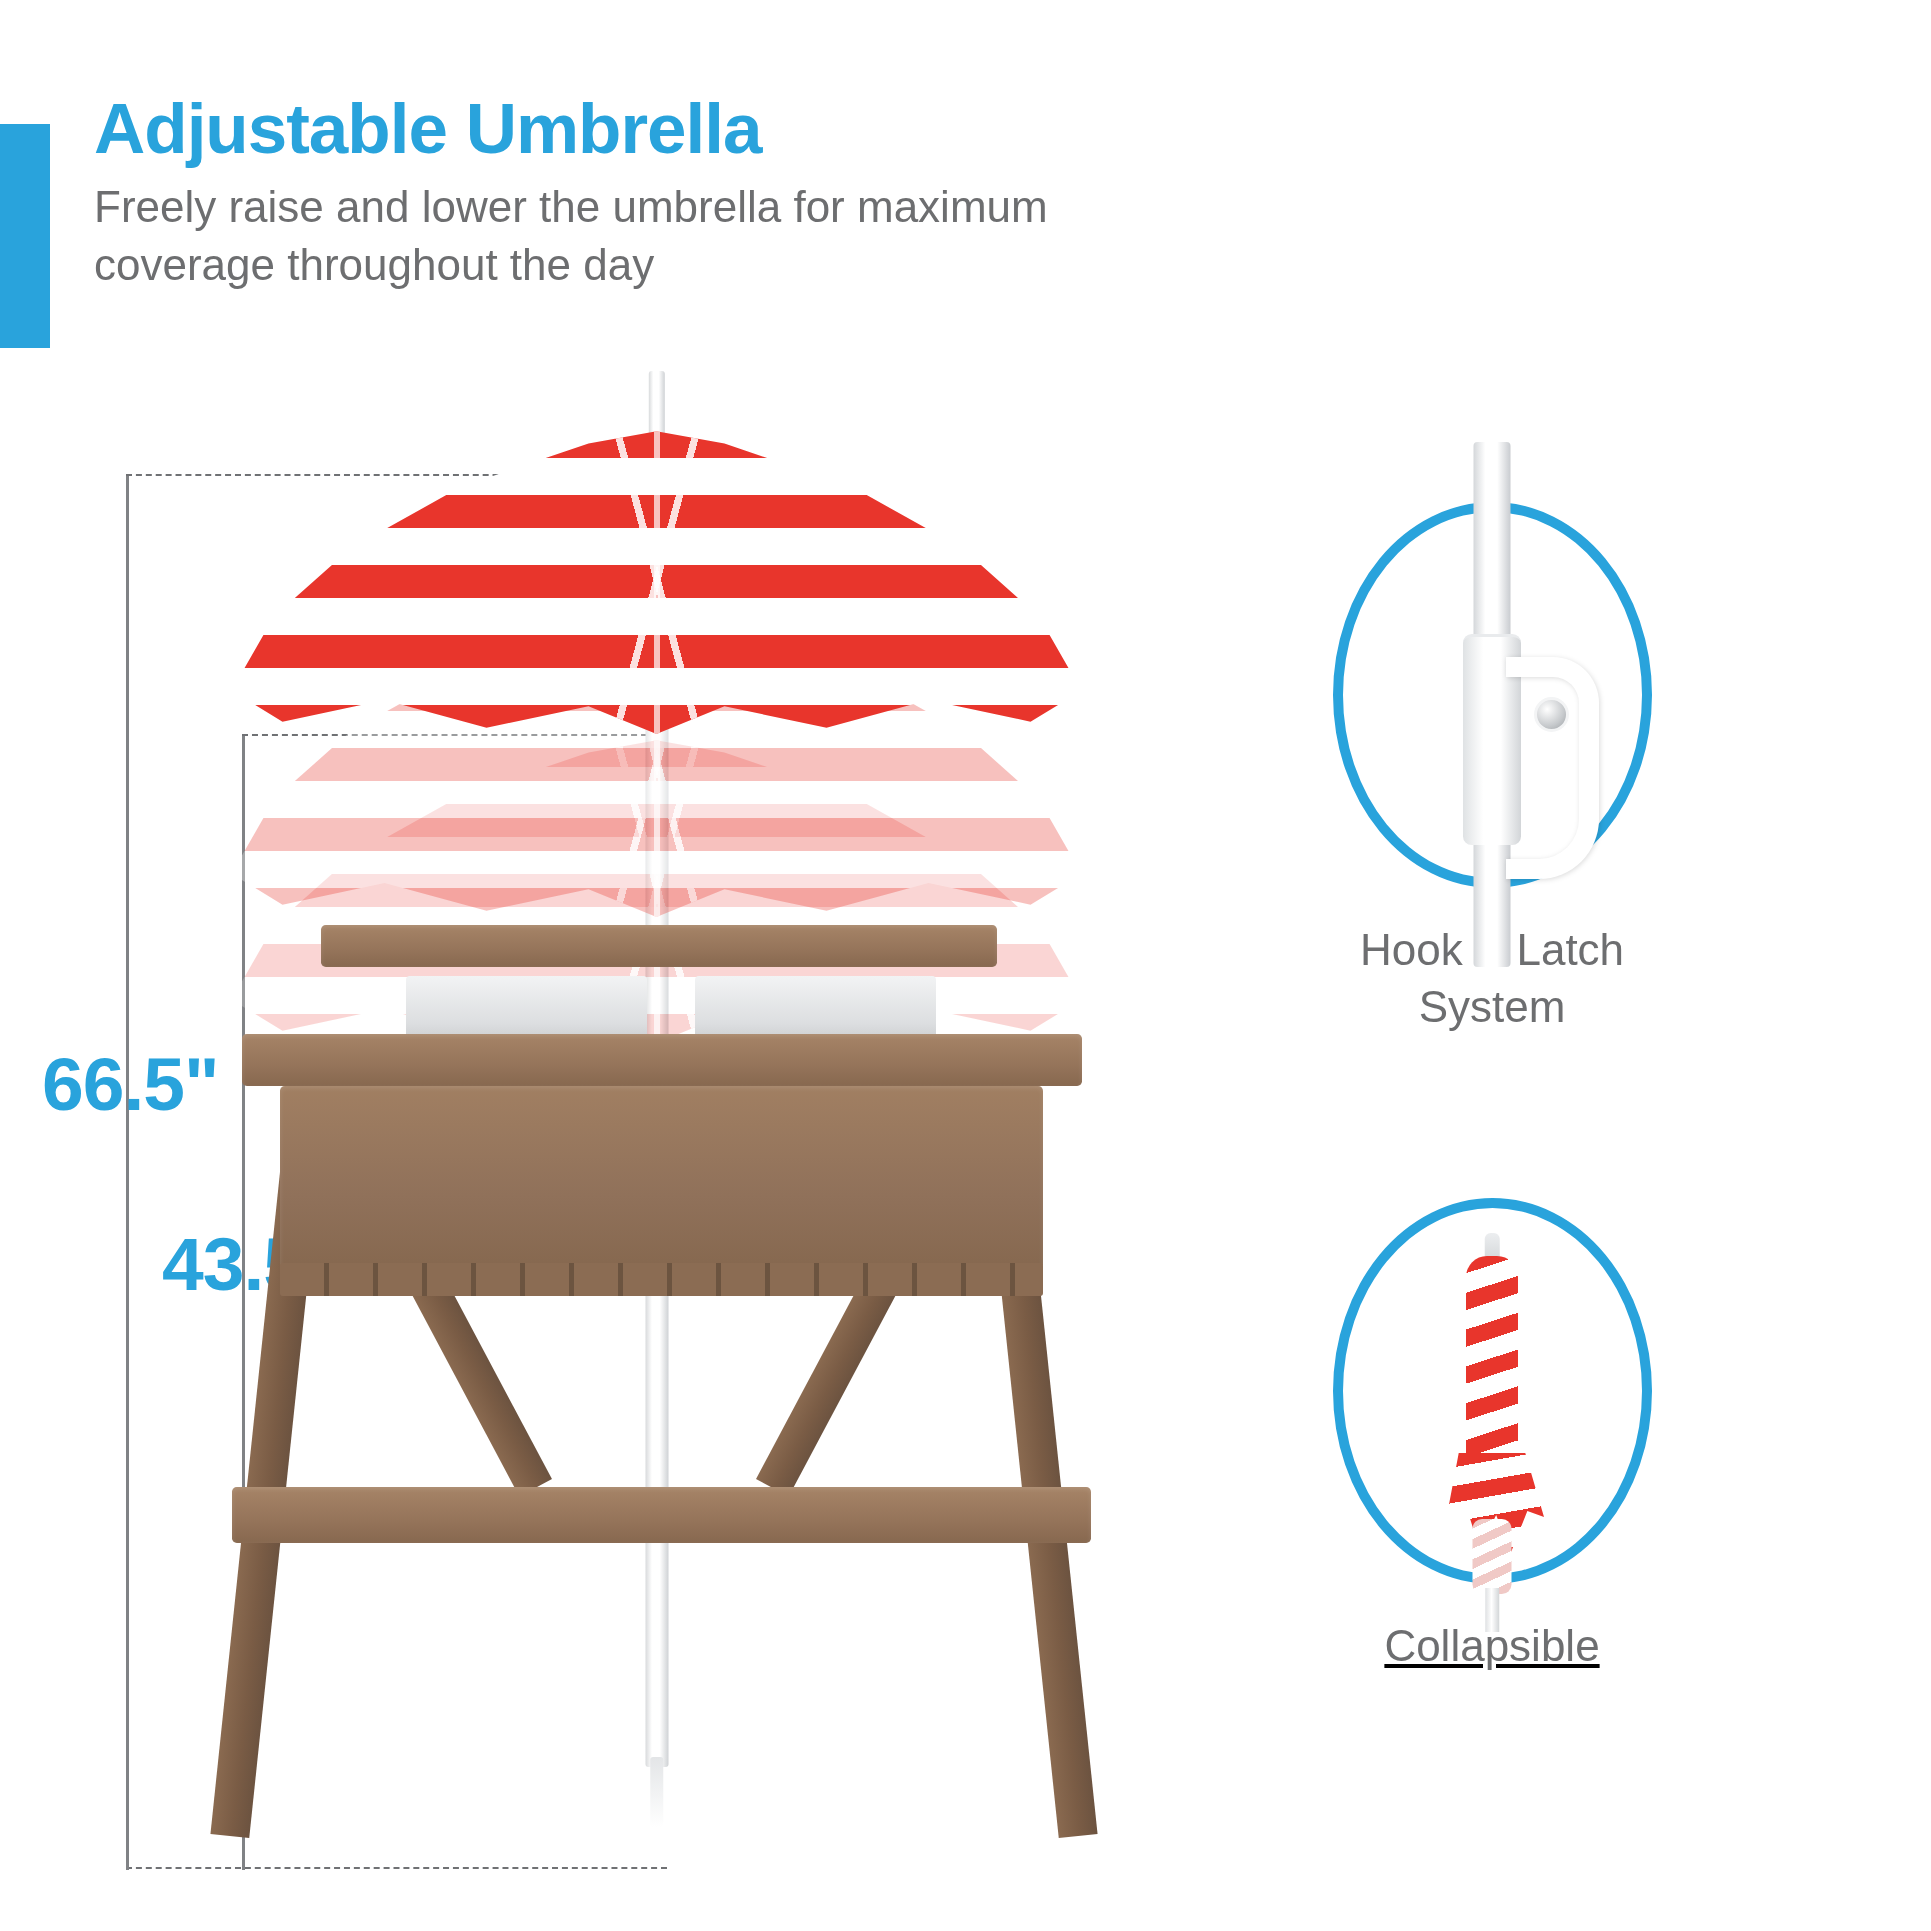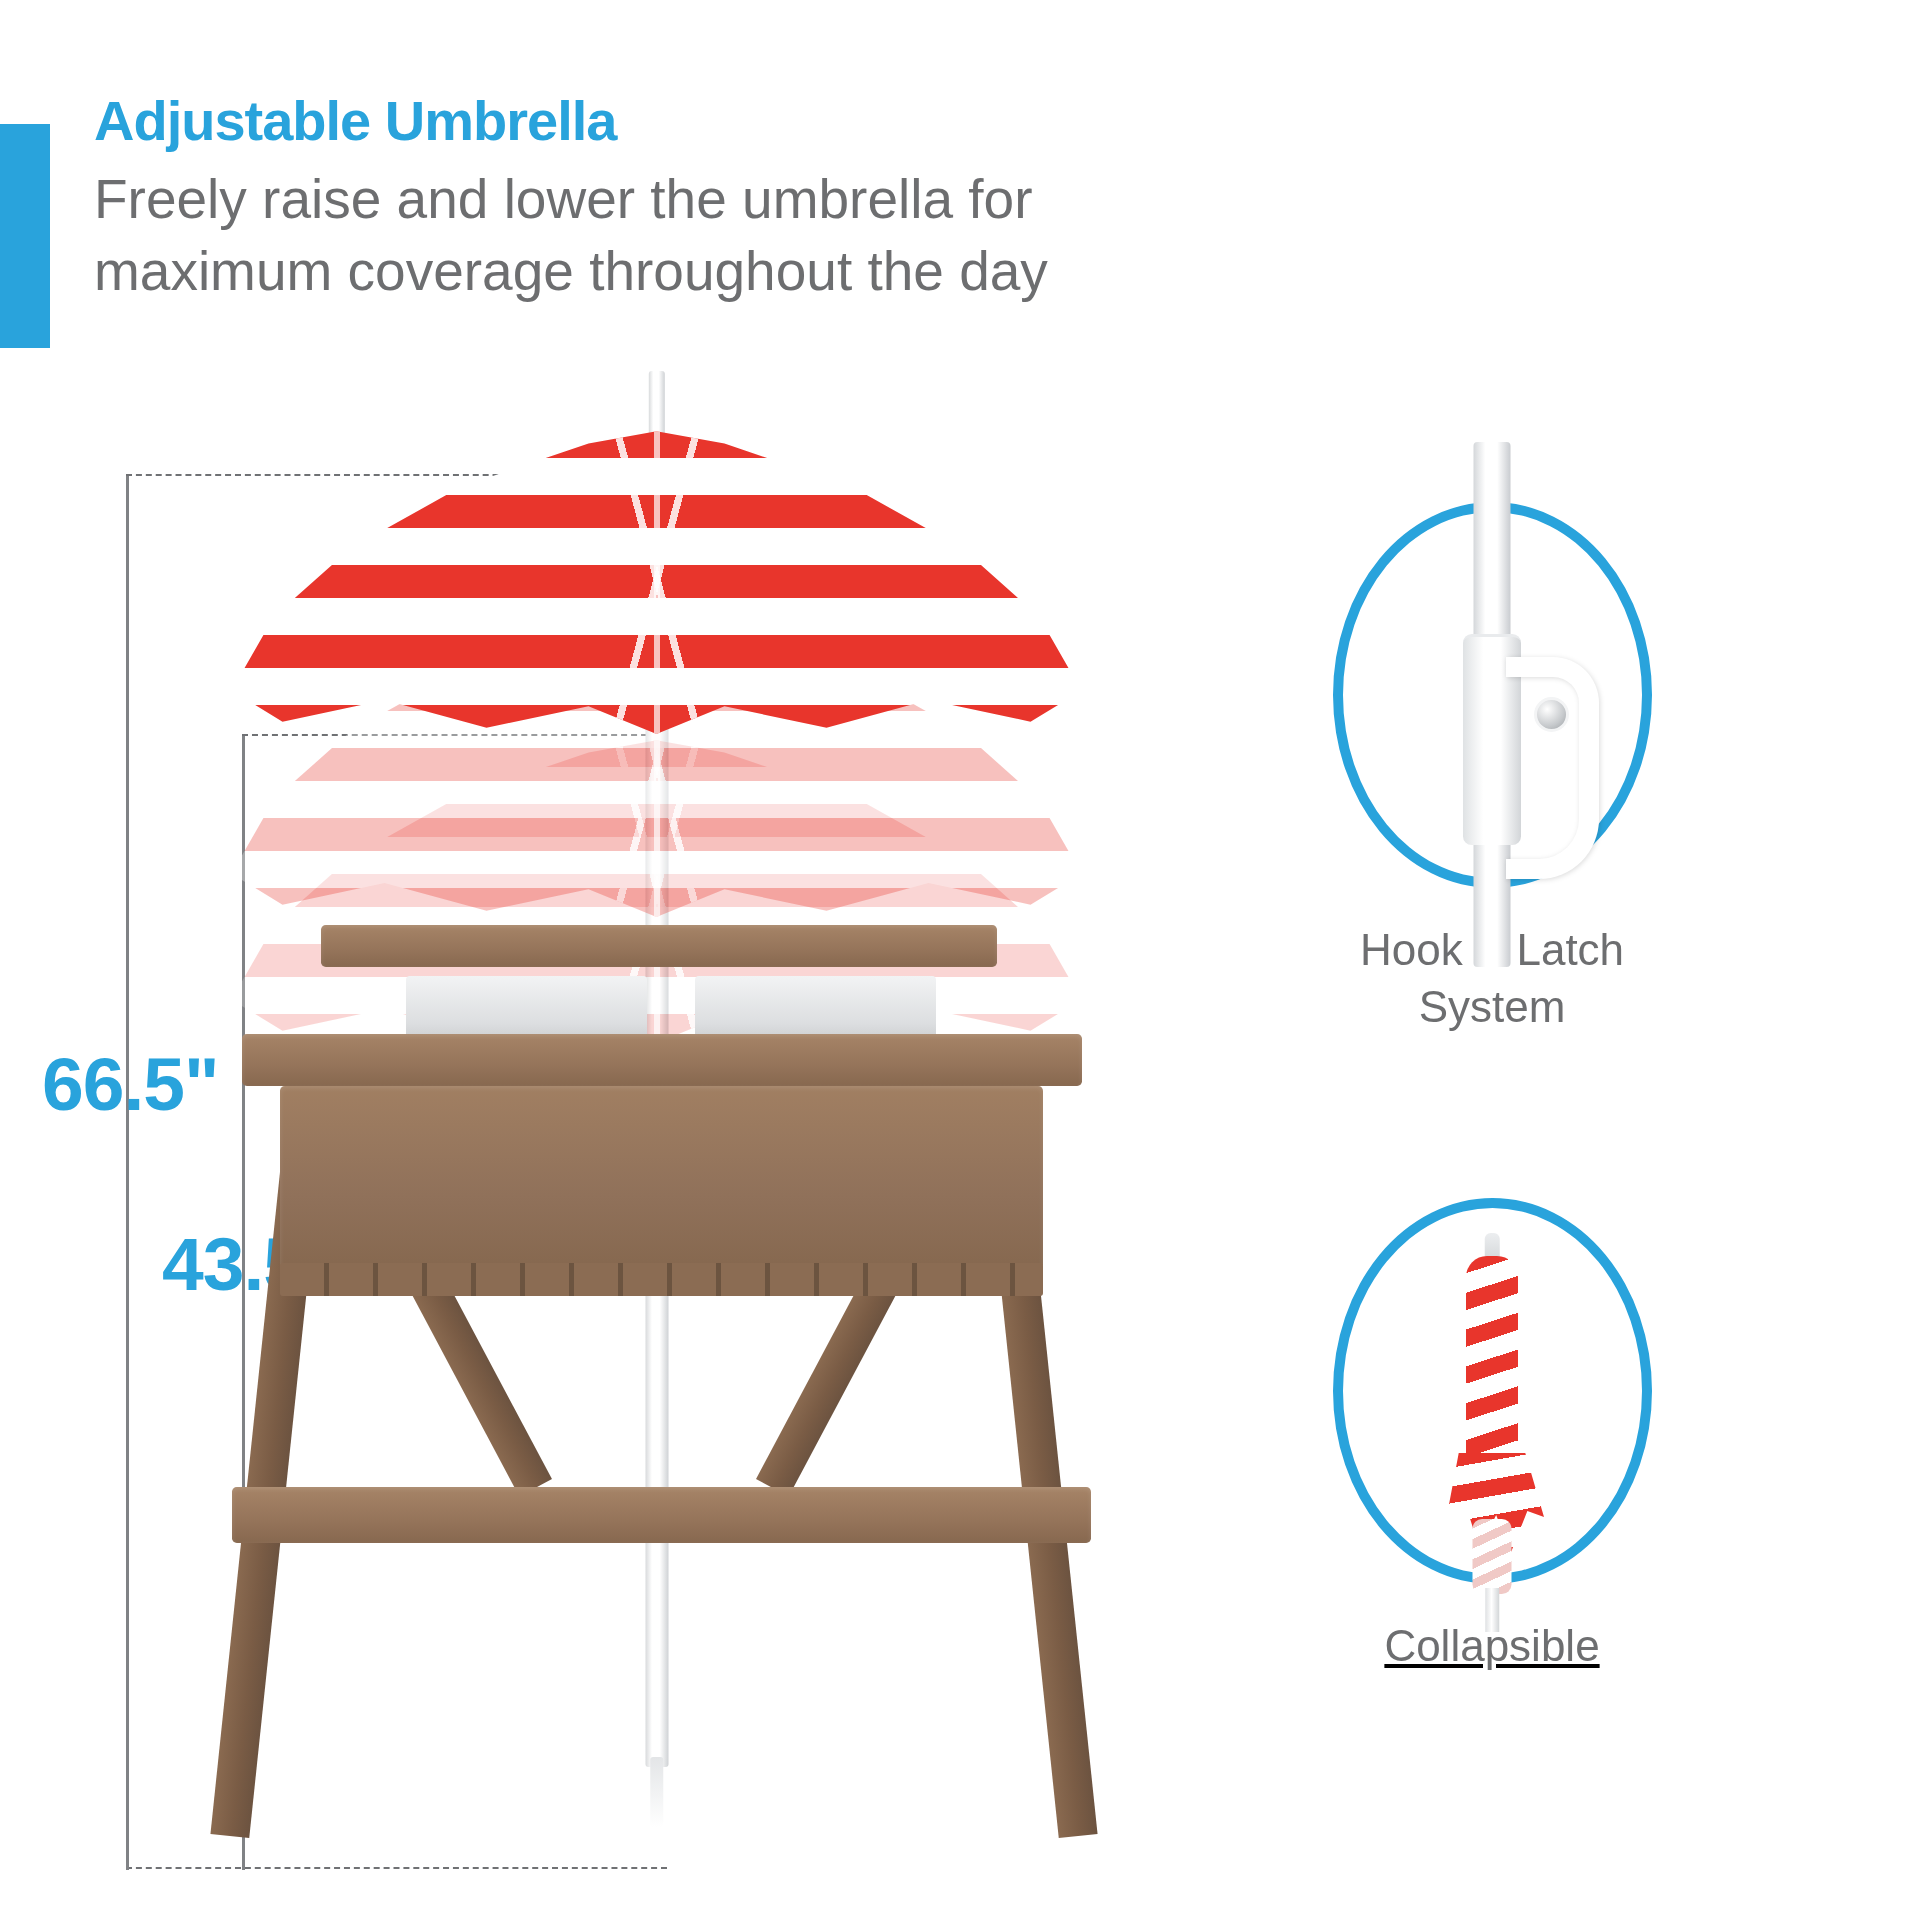--- a/index.html
+++ b/index.html
@@ -2,23 +2,23 @@
 <html><head>
 <meta charset="utf-8">
 <style>
   html,body{margin:0;padding:0;background:#ffffff;}
   body{width:1931px;height:1931px;position:relative;overflow:hidden;
        font-family:"Liberation Sans","DejaVu Sans",sans-serif;}
 
   
   #accent-bar{position:absolute;left:0;top:124px;width:50px;height:224px;background:#29a3dc;}
   #header-text{position:absolute;left:94px;top:93px;width:1255px;}
-  #page-title{font-size:56px;font-weight:bold;color:#29a3dc;letter-spacing:-1px;
+  #page-title{font-size:71px;font-weight:bold;color:#29a3dc;letter-spacing:-1px;
               line-height:1.0;margin:0 0 13.5px 0;white-space:nowrap;}
-  #page-subtitle{font-size:55px;font-weight:300;color:#6d6e70;line-height:1.32;margin:0;
+  #page-subtitle{font-size:44px;font-weight:300;color:#6d6e70;line-height:1.32;margin:0;
                  max-width:1139px;}
 
   
   .vline{position:absolute;width:2.9px;background:#808285;}
   .dashline{position:absolute;height:0;border-top:2.9px dashed #6f7174;}
   #vline-outer{left:126px;top:476px;height:1394px;}
   #vline-inner{left:242px;top:736px;height:1134px;}
   #dash-top{left:126px;top:474px;width:541px;}
   #dash-mid{left:242px;top:734px;width:425px;}
   #dash-bottom{left:126px;top:1867px;width:541px;}

